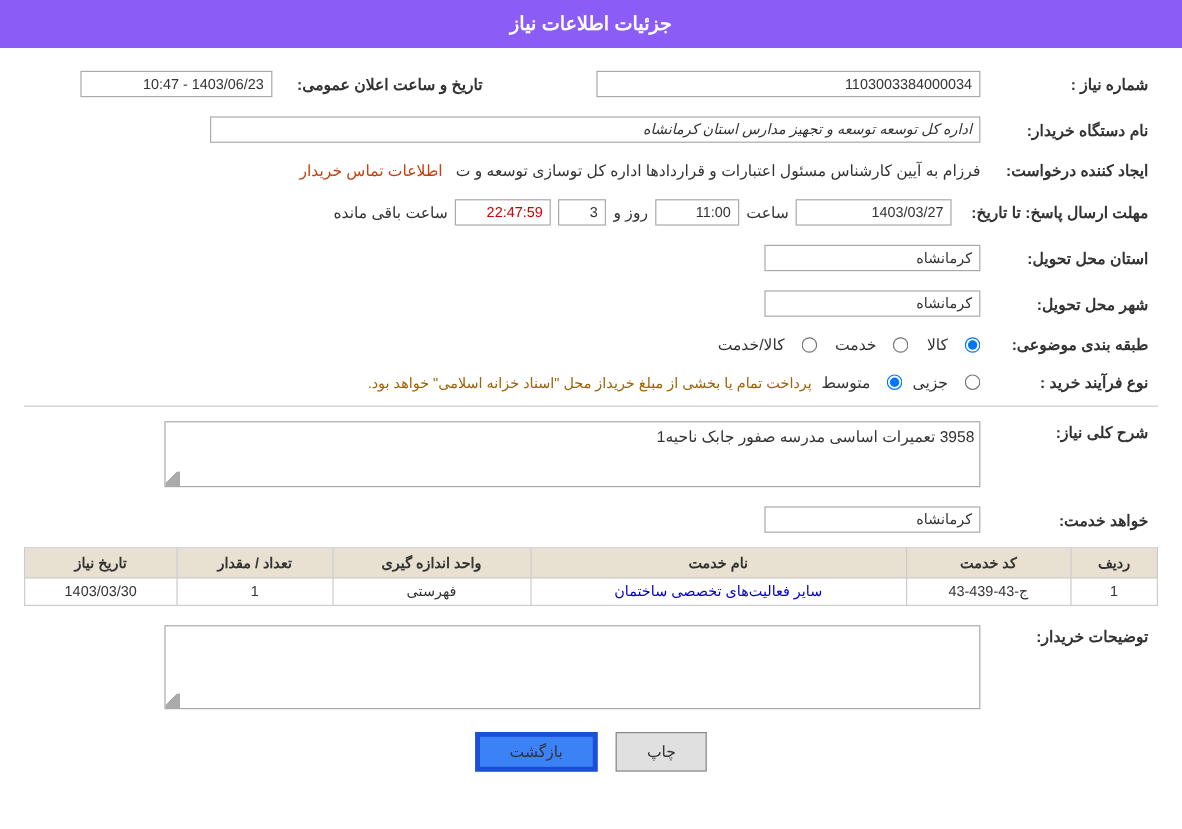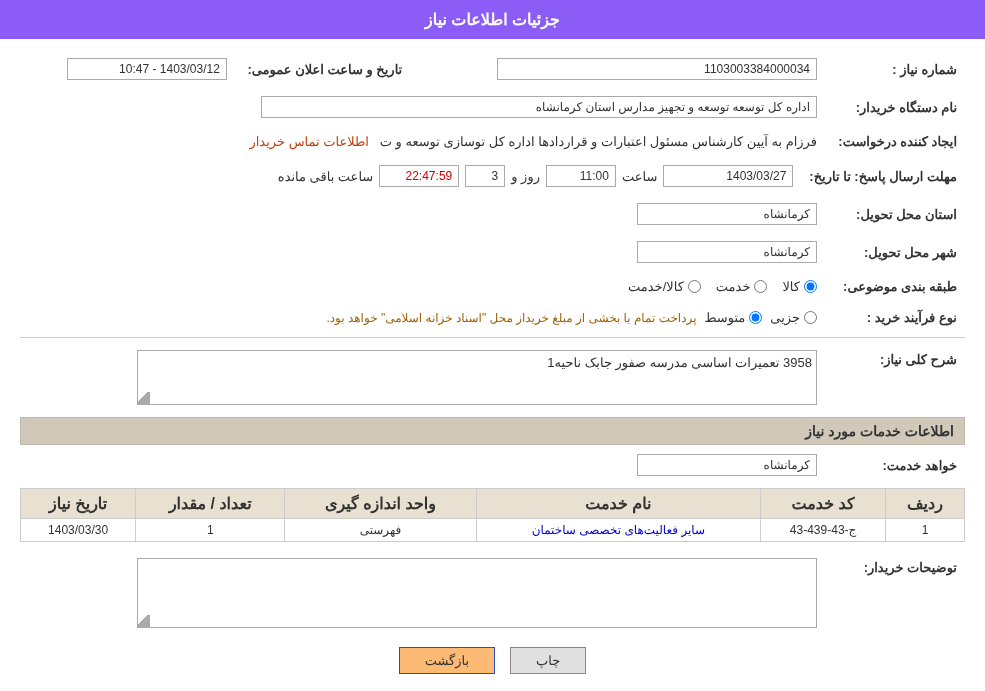--- a/index.html
+++ b/index.html
@@ -74,40 +74,40 @@
       flex-wrap: wrap;
     }
     .radio-group {
       display: flex;
       gap: 15px;
       align-items: center;
     }
     .radio-item {
       display: flex;
       align-items: center;
-      gap: 4px;
+      gap: 14px;
     }
     .purchase-type-row {
       display: flex;
       align-items: center;
       gap: 8px;
       flex-wrap: wrap;
     }
     .services-table {
       width: 100%;
       border-collapse: collapse;
       margin-top: 8px;
       margin-bottom: 12px;
     }
     .services-table th {
       background: #e8e0d0;
       border: 1px solid #ccc;
       padding: 5px 8px;
       text-align: center;
-      font-size: 16px;
+      font-size: 12px;
     }
     .services-table td {
       border: 1px solid #ccc;
       padding: 4px 8px;
       text-align: center;
       font-size: 12px;
     }
     .services-table td.text-blue {
       color: #0000cc;
     }
@@ -123,23 +123,23 @@
       font-family: Tahoma, Arial, sans-serif;
       font-size: 13px;
       cursor: pointer;
       border: 1px solid #888;
     }
     .btn-print {
       background: #e0e0e0;
       color: #333;
     }
     .btn-back {
-      background: #fdba74;
+      background: #3b82f6;
       color: #333;
-      border: 1px solid #1d4ed8;
+      border: 4px solid #1d4ed8;
     }
     .section-services-title {
       background: #d0c8b8;
       padding: 5px 10px;
       font-weight: bold;
       font-size: 14px;
       margin-bottom: 5px;
       border: 1px solid #c0b8a8;
     }
     .divider {
@@ -161,32 +161,32 @@
 
     <table class="info-table">
       <tbody>
           <tr>
         <td class="label-cell">شماره نیاز :</td>
         <td class="value-cell">
           <span class="input-box input-wide" style="display:inline-block;">1103003384000034</span>
         </td>
         <td class="label-cell" style="text-align:center; width:180px;">تاریخ و ساعت اعلان عمومی:</td>
         <td class="value-cell">
-          <span class="input-box" style="display:inline-block; width:160px;">1403/03/12 - 10:47</span>
+          <span class="input-box" style="display:inline-block; width:160px;">1403/06/23 - 10:47</span>
         </td>
       </tr>
     </tbody>
       </table>
 
     <table class="info-table">
       <tbody>
           <tr>
         <td class="label-cell">نام دستگاه خریدار:</td>
         <td class="value-cell">
-          <span class="input-box" style="display:inline-block; width:556px;">اداره کل توسعه  توسعه و تجهیز مدارس استان کرمانشاه</span>
+          <span class="input-box" style="display:inline-block; width:642px;font-style:italic;">اداره کل توسعه  توسعه و تجهیز مدارس استان کرمانشاه</span>
         </td>
       </tr>
     </tbody>
       </table>
 
     <table class="info-table">
       <tbody>
           <tr>
         <td class="label-cell">ایجاد کننده درخواست:</td>
         <td class="value-cell">
@@ -293,21 +293,20 @@
         <td class="value-cell">
           <div style="border:1px solid #aaa; min-height:55px; width:680px; background:#fff; padding:4px; position:relative;">
             <span>3958 تعمیرات اساسی مدرسه صفور جابک ناحیه1</span>
             <div style="position:absolute; bottom:0; left:0; width:12px; height:12px; cursor:se-resize; background:linear-gradient(135deg, transparent 40%, #aaa 40%);"></div>
           </div>
         </td>
       </tr>
     </tbody>
       </table>
 
-    <div class="section-services-title">اطلاعات خدمات مورد نیاز</div>
 
     <table class="info-table">
       <tbody>
           <tr>
         <td class="label-cell">خواهد خدمت:</td>
         <td class="value-cell">
           <span class="input-box input-medium" style="display:inline-block;">کرمانشاه</span>
         </td>
       </tr>
     </tbody>

